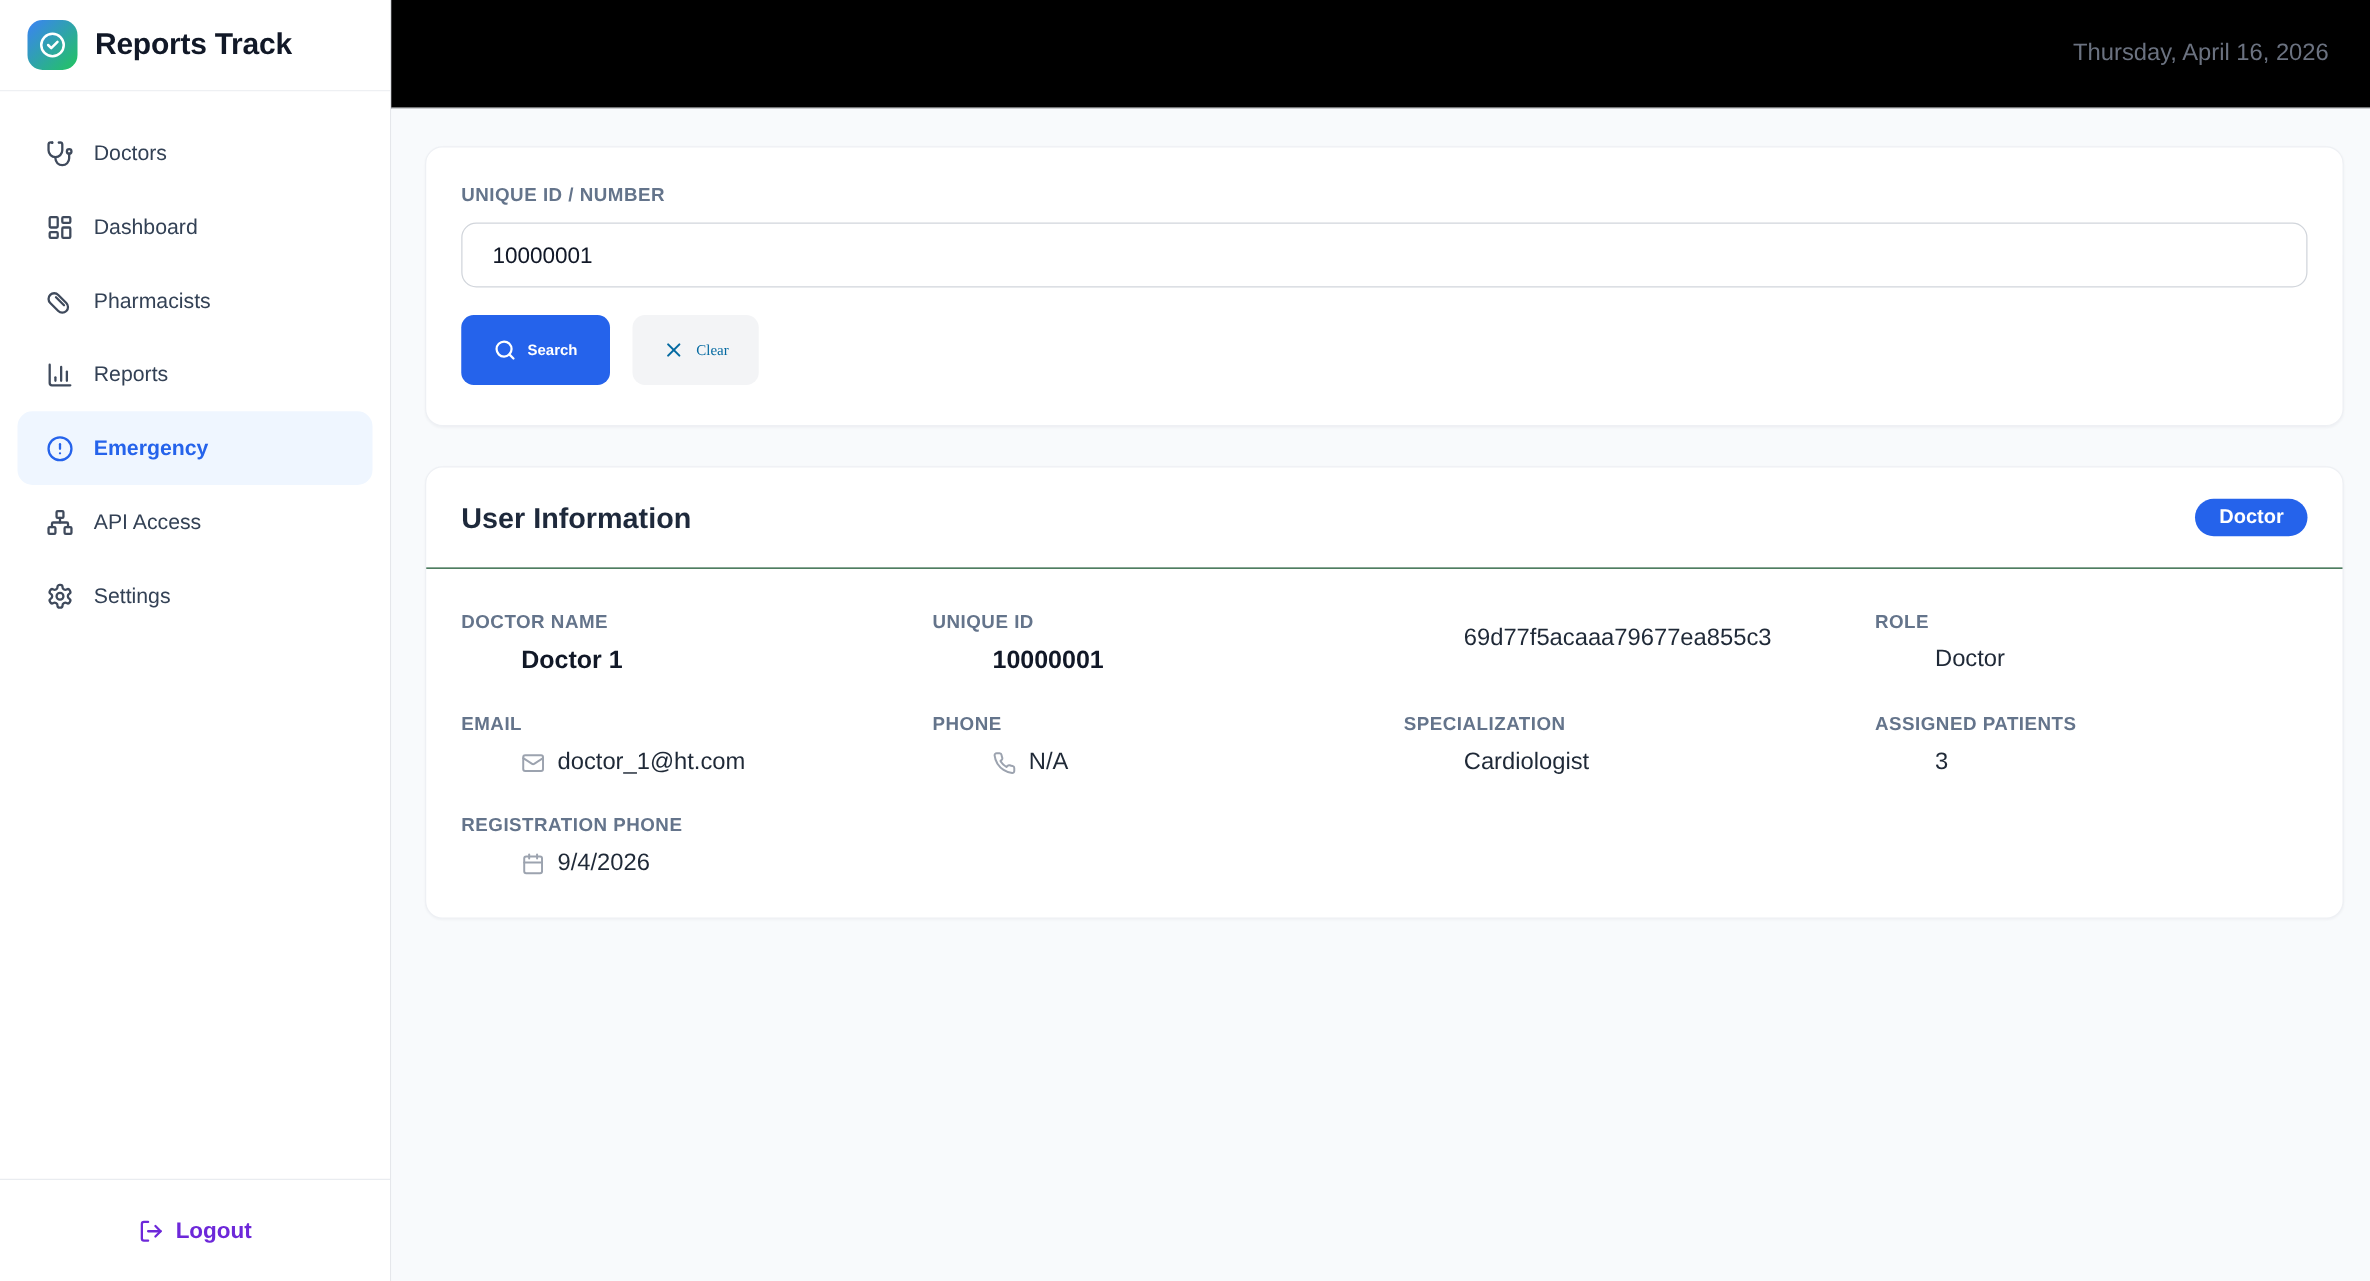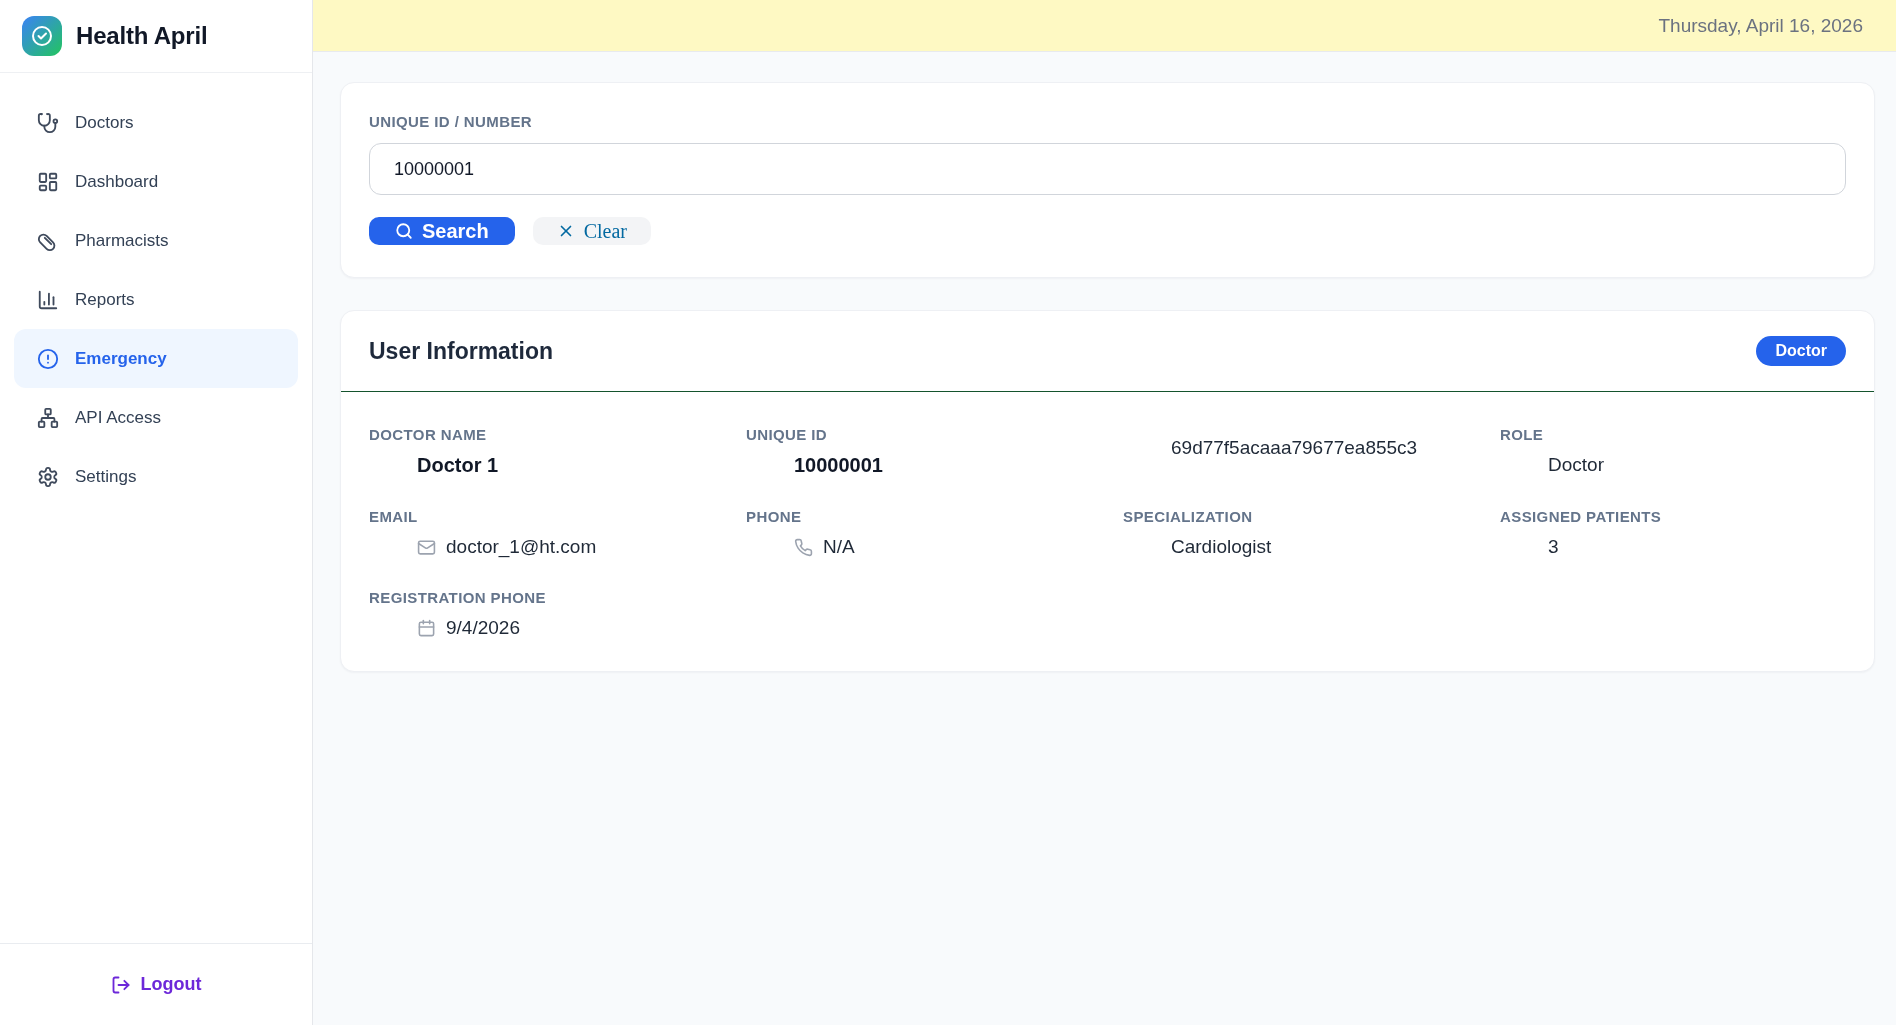--- a/index.html
+++ b/index.html
@@ -42,21 +42,21 @@
 
   .sidebar-footer {
     border-top: 1px solid #e9ecf0; height: 82px;
     display: flex; align-items: center; justify-content: center; gap: 10px;
     color: #6d28d9; font-size: 18px; font-weight: 600; cursor: pointer;
   }
 
   
   .main { flex: 1; display: flex; flex-direction: column; min-width: 0; }
   .topbar {
-    height: 52px; background: #fef9c3; border-bottom: 1px solid #e8eaee;
+    height: 87px; background: #000000; border-bottom: 1px solid #e8eaee;
     display: flex; align-items: center; justify-content: flex-end;
     padding: 0 33px; flex-shrink: 0;
   }
   .topbar-date { font-size: 19px; color: #6b7280; }
 
   .content { flex: 1; background: #f8fafc; padding: 30px 21px 30px 27px; overflow: hidden; }
 
   .card {
     background: #ffffff; border: 1px solid #eef0f4; border-radius: 14px;
     box-shadow: 0 1px 2px rgba(16,24,40,0.04);
@@ -67,23 +67,23 @@
     font-size: 15px; font-weight: 600; color: #64748b; letter-spacing: 0.4px;
   }
   .search-input {
     margin-top: 13px; width: 100%; height: 52px;
     border: 1px solid #d1d5db; border-radius: 12px;
     padding: 0 24px; font-size: 18px; color: #111827;
     font-family: "Liberation Sans", sans-serif; outline: none; background: #fff;
   }
   .btn-row { margin-top: 22px; display: flex; gap: 18px; }
   .btn {
-    height: 28px; border: none; border-radius: 10px;
+    height: 56px; border: none; border-radius: 10px;
     display: inline-flex; align-items: center; justify-content: center; gap: 9px;
-    font-size: 20px; font-weight: 600; cursor: pointer;
+    font-size: 12px; font-weight: 600; cursor: pointer;
     font-family: "Liberation Sans", sans-serif;
   }
   .btn-primary { background: #2563eb; color: #ffffff; padding: 0 26px; }
   .btn-secondary { background: #f3f4f6; color: #0369a1; padding: 0 24px; font-weight: 500; font-family: Liberation Serif, serif; }
 
   .info-card { margin-top: 32px; }
   .info-header {
     display: flex; align-items: center; justify-content: space-between;
     height: 81px; padding: 0 28px; border-bottom: 1px solid #14532d;
   }
@@ -109,21 +109,21 @@
 <aside class="sidebar">
   <div class="logo-row">
     <div class="logo-tile">
       <span>
         <svg width="24" height="24" viewBox="0 0 24 24" fill="none" stroke="currentColor" stroke-width="2" stroke-linecap="round" stroke-linejoin="round">
             <circle cx="12" cy="12" r="9"></circle>
             <path d="m8.5 12 2.5 2.5 5-5"></path>
           </svg>
       </span>
     </div>
-    <div class="app-title">Health April</div>
+    <div class="app-title">Reports Track</div>
   </div>
 
   <nav class="nav">
     <div class="nav-item">
       <span>
         <svg width="22" height="22" viewBox="0 0 24 24" fill="none" stroke="currentColor" stroke-width="2" stroke-linecap="round" stroke-linejoin="round">
             <path d="M4.8 2.3A.3.3 0 1 0 5 2H4a2 2 0 0 0-2 2v5a6 6 0 0 0 6 6 6 6 0 0 0 6-6V4a2 2 0 0 0-2-2h-1a.2.2 0 1 0 .3.3"></path>
             <path d="M8 15v1a6 6 0 0 0 6 6 6 6 0 0 0 6-6v-4"></path>
             <circle cx="20" cy="10" r="2"></circle>
           </svg>

